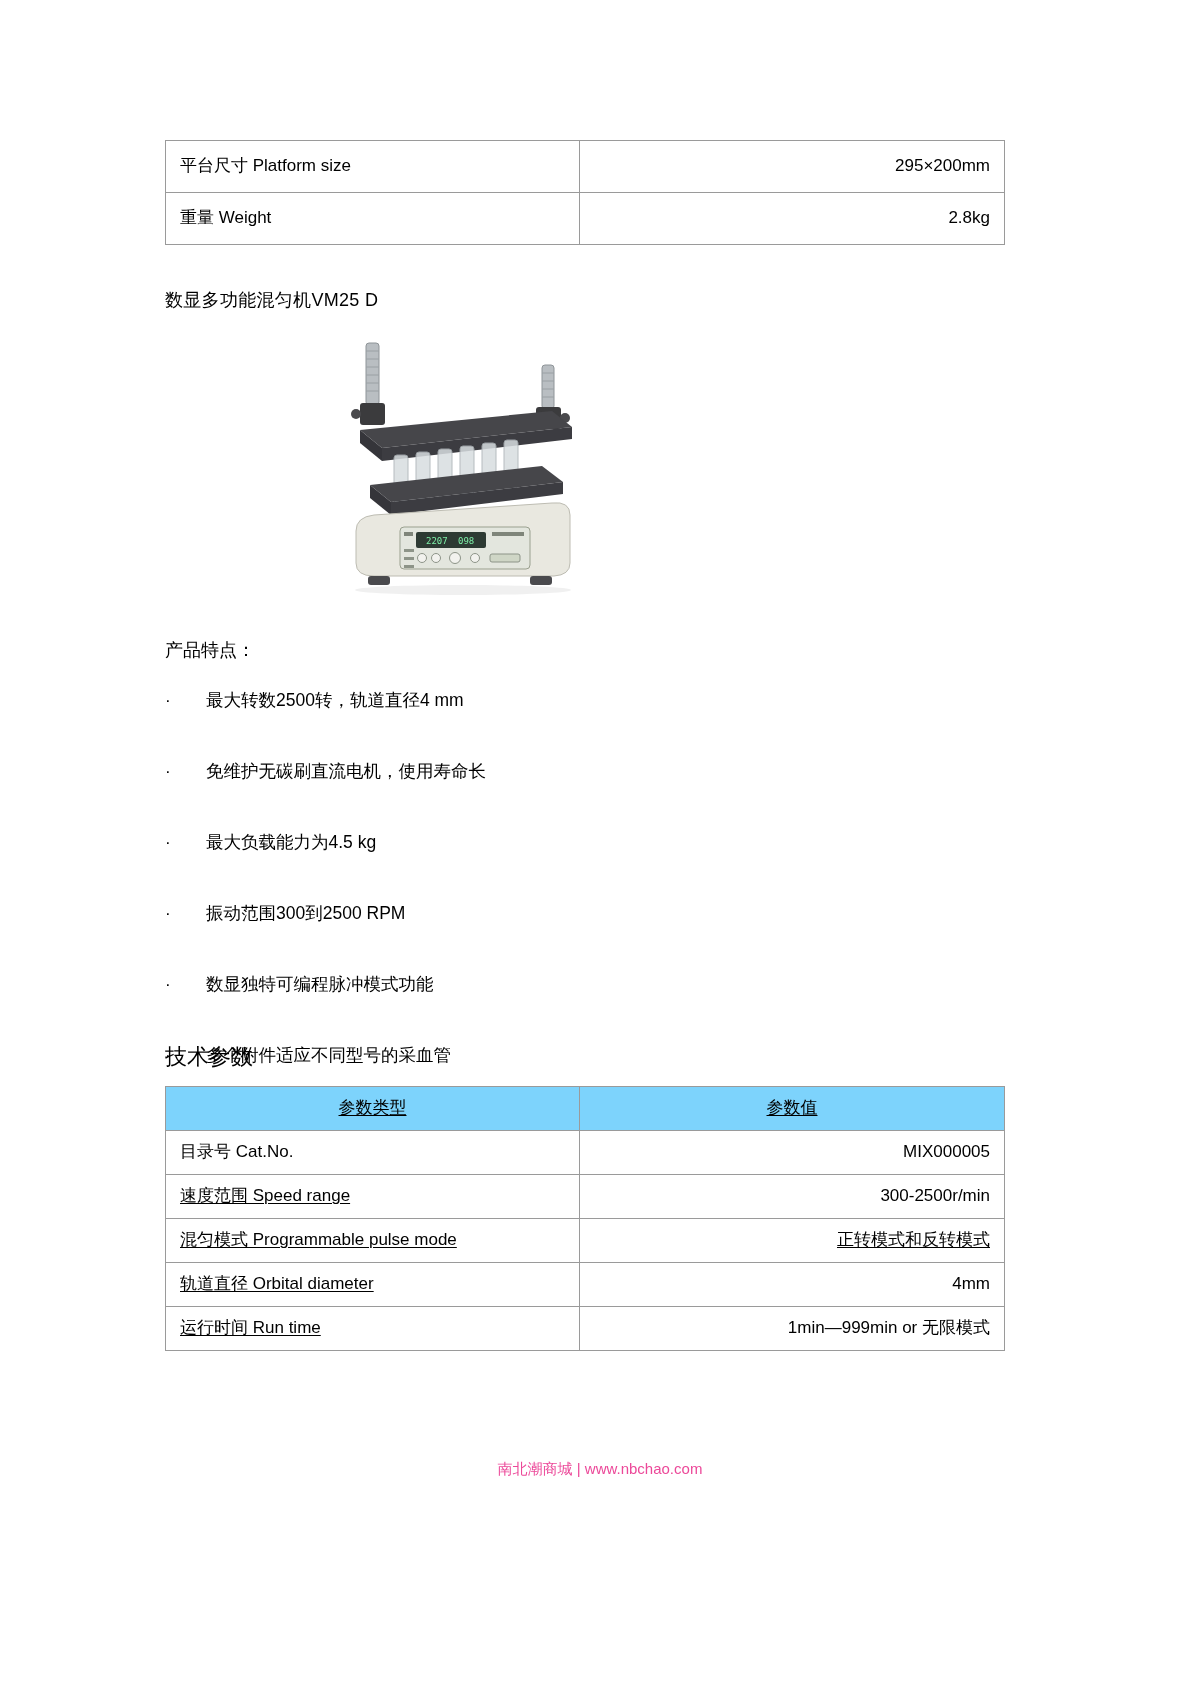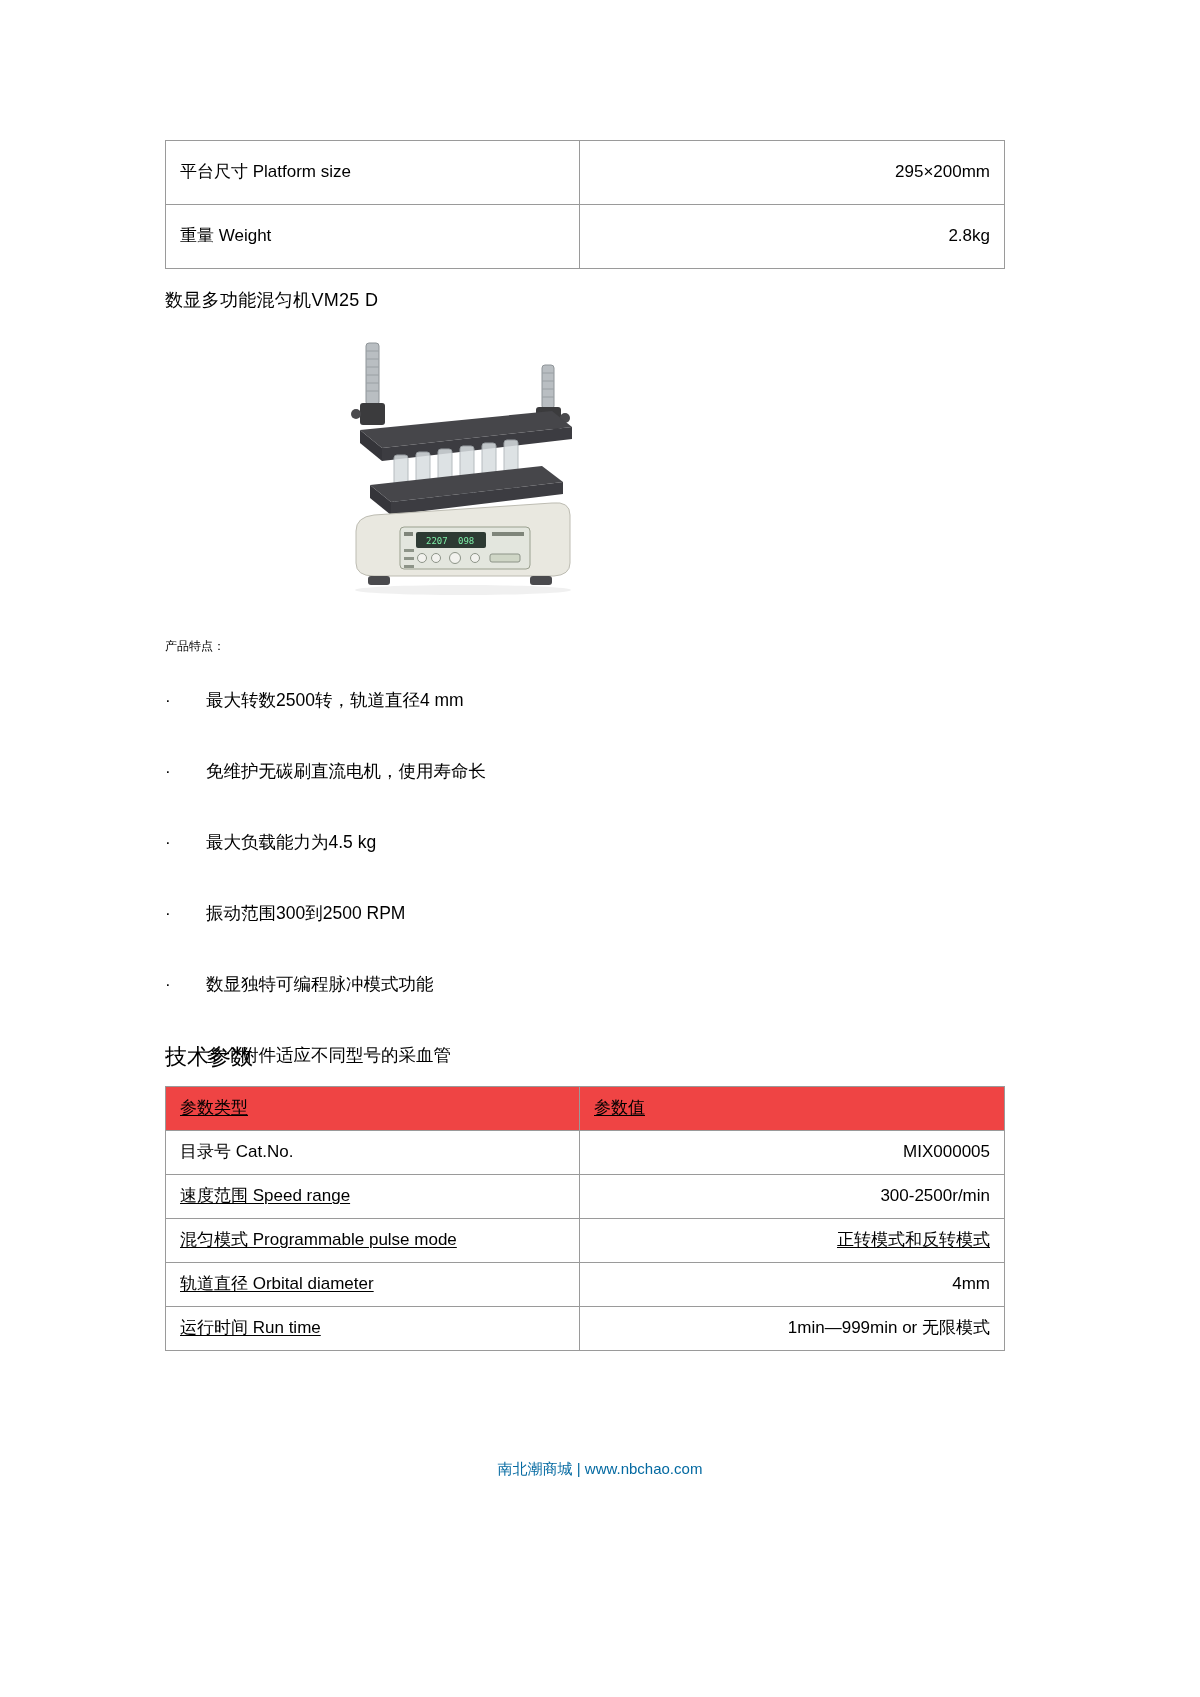--- a/index.html
+++ b/index.html
@@ -25,35 +25,35 @@
 
   
   table.spec {
     border-collapse: collapse;
     width: 840px;
     table-layout: fixed;
     font-size: 17px;
   }
   table.spec td, table.spec th {
     border: 1px solid #9a9a9a;
-    padding: 20px 14px;
+    padding: 14px 14px;
     font-weight: normal;
     vertical-align: middle;
     line-height: 1.35;
   }
   table.spec td.label {
     text-align: left;
     width: 385px;
   }
   table.spec td.value {
     text-align: right;
   }
   table.spec tr.header td {
-    text-align: left;
-    background: #ef4444;
+    text-align: center;
+    background: #7dd3fc;
   }
   .under {
     text-decoration: underline;
     text-decoration-thickness: 1px;
     text-underline-offset: 2px;
   }
 
   
   #top-table-wrap {
     position: absolute;
@@ -77,21 +77,21 @@
     top: 335px;
     width: 265px;
     height: 280px;
   }
 
   
   #features-heading {
     position: absolute;
     left: 165px;
     top: 638px;
-    font-size: 12px;
+    font-size: 18px;
   }
   #features-list {
     position: absolute;
     left: 165px;
     top: 690px;
     width: 800px;
     list-style: none;
     margin: 0;
     padding: 0;
   }
@@ -127,21 +127,21 @@
   }
 
   
   #footer {
     position: absolute;
     left: 0;
     top: 1460px;
     width: 1200px;
     text-align: center;
     font-size: 15px;
-    color: #0369a1;
+    color: #ec4899;
   }
 
   
   .svg-wrap { display:block; }
 </style>
 </head>
 <body>
 
 <div class="page">
 

